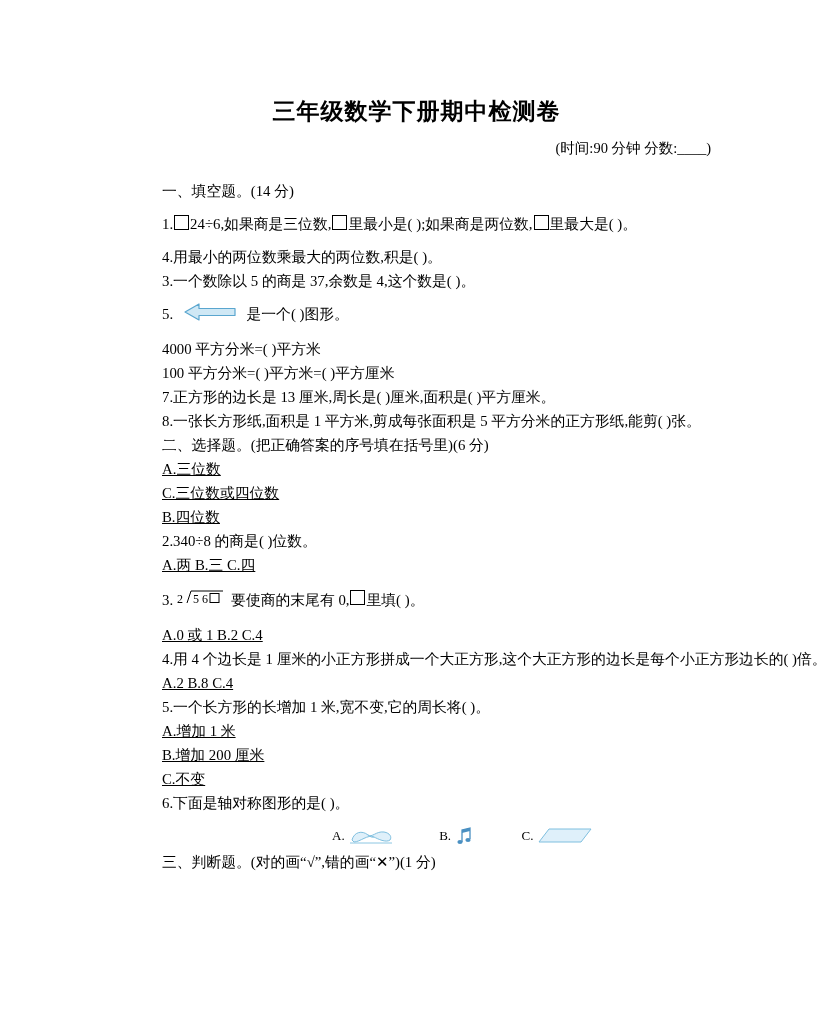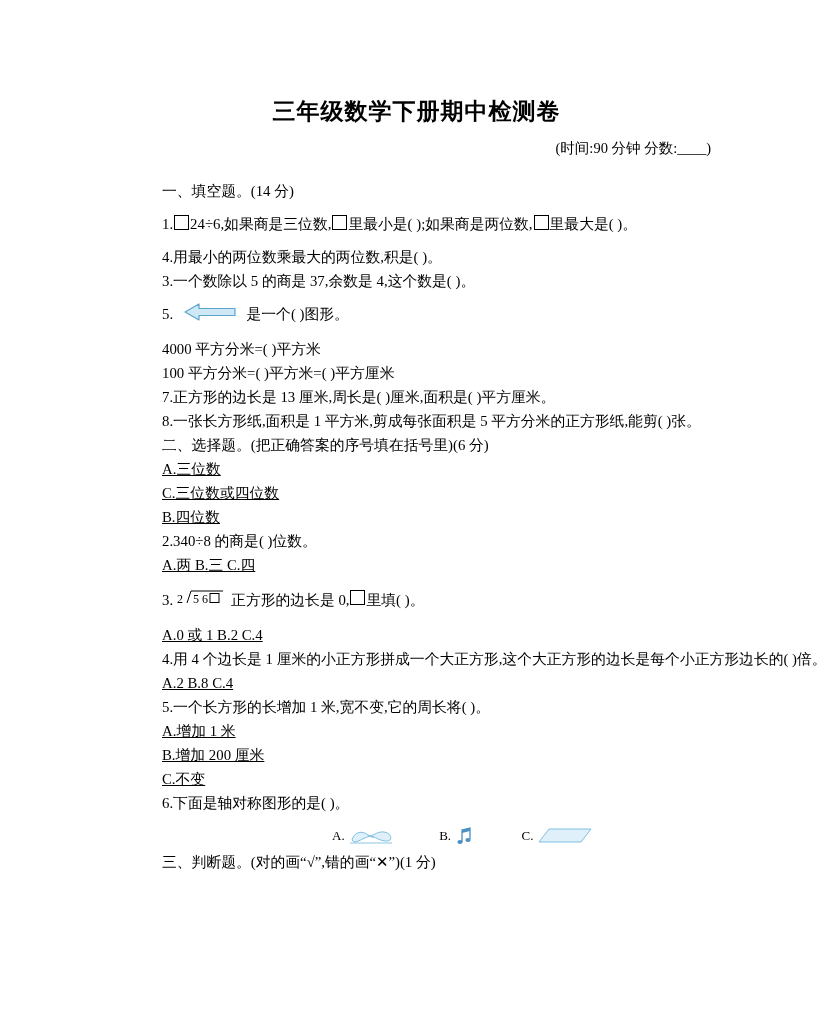--- a/index.html
+++ b/index.html
@@ -143,21 +143,21 @@
 
     <div class="q spaced">
       <span>3.</span><span class="div-fig">
         <svg width="50" height="22" viewBox="0 0 50 22">
           <text x="0" y="16" font-family="Liberation Serif, serif" font-size="12" fill="#000">2</text>
           <path d="M10,16 L14,4" stroke="#000" stroke-width="1" fill="none"></path>
           <path d="M14,4 L46,4" stroke="#000" stroke-width="1" fill="none"></path>
           <text x="16" y="16" font-family="Liberation Serif, serif" font-size="12" fill="#000">5 6</text>
           <rect x="33" y="6.5" width="9" height="9" fill="none" stroke="#000" stroke-width="1"></rect>
         </svg>
-      </span><span>正方形的边长是 0,</span><span class="blank-box"></span><span>里填(      )。</span>
+      </span><span>要使商的末尾有 0,</span><span class="blank-box"></span><span>里填(      )。</span>
     </div>
 
     <div class="q choice-line">A.0 或 1      B.2    C.4</div>
 
     <div class="q">4.用 4 个边长是 1 厘米的小正方形拼成一个大正方形,这个大正方形的边长是每个小正方形边长的(      )倍。</div>
     <div class="q choice-line">A.2            B.8    C.4</div>
 
     <div class="q">5.一个长方形的长增加 1 米,宽不变,它的周长将(      )。</div>
     <div class="q choice-line">A.增加 1 米</div>
     <div class="q choice-line">B.增加 200 厘米</div>

